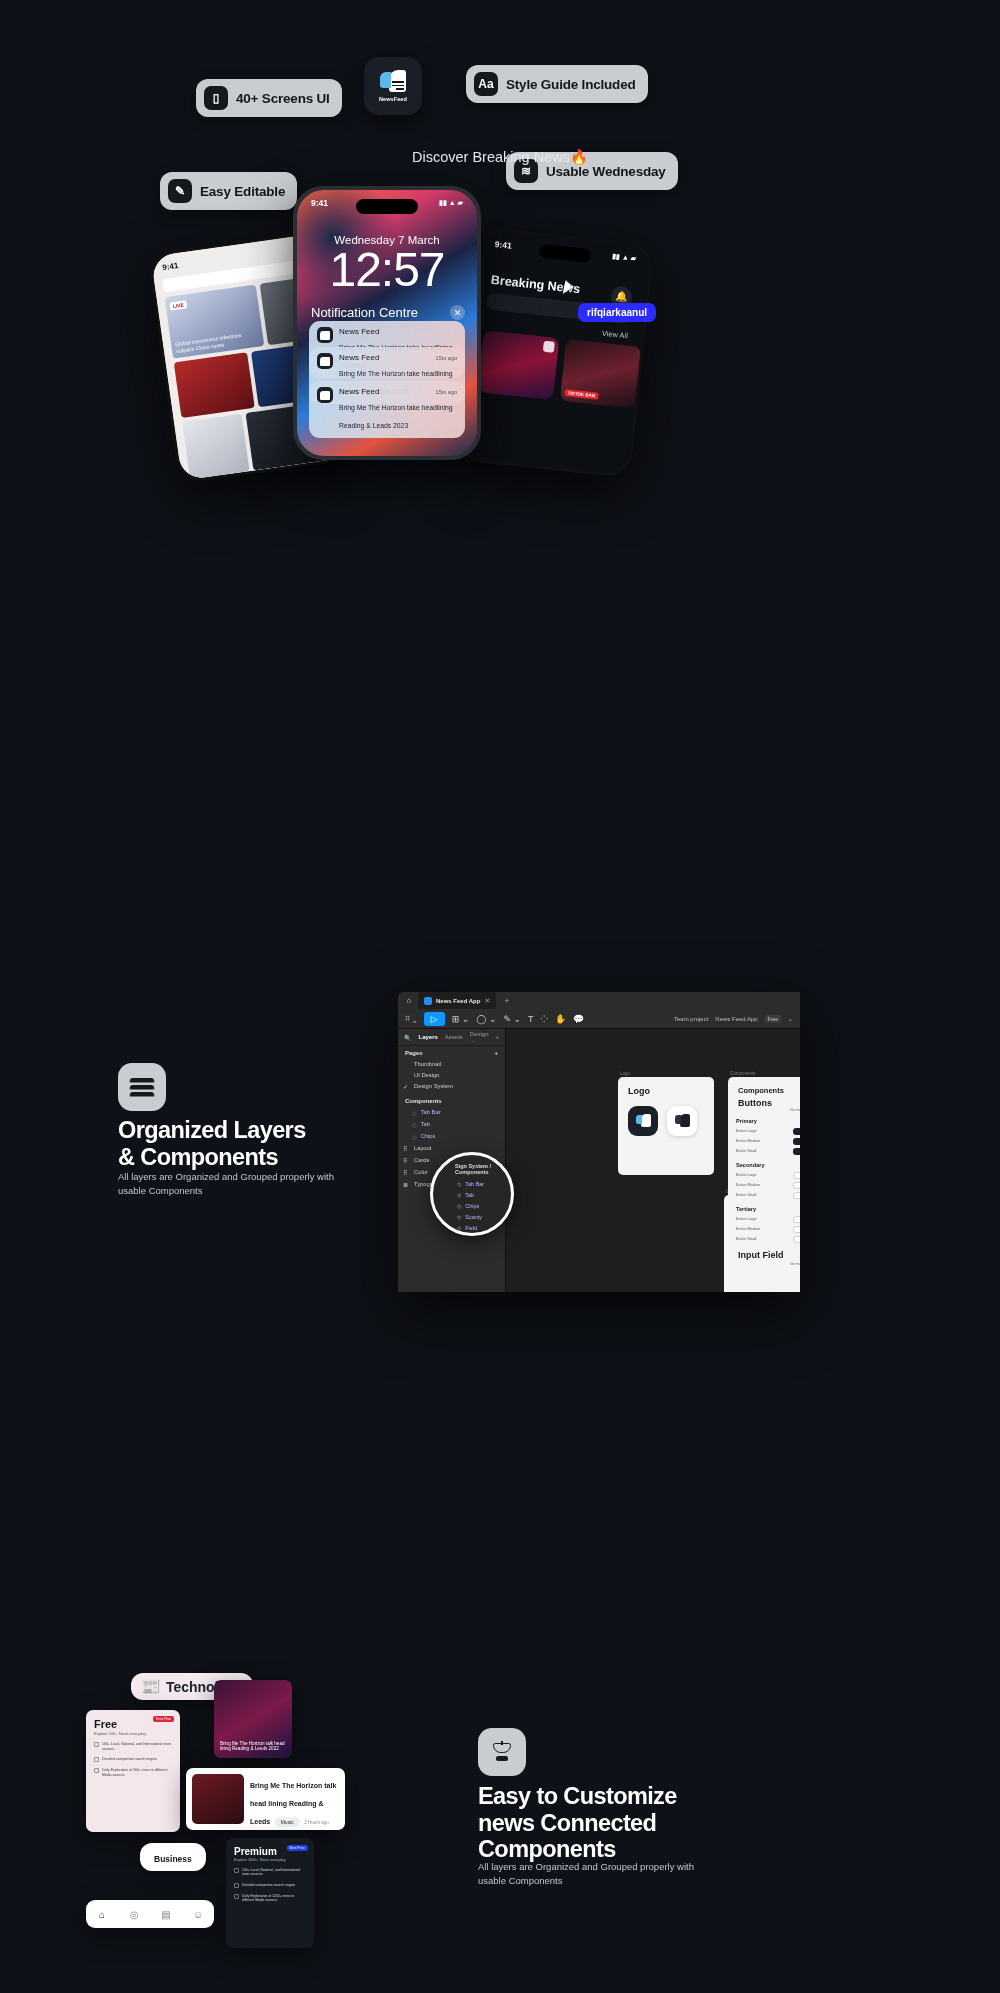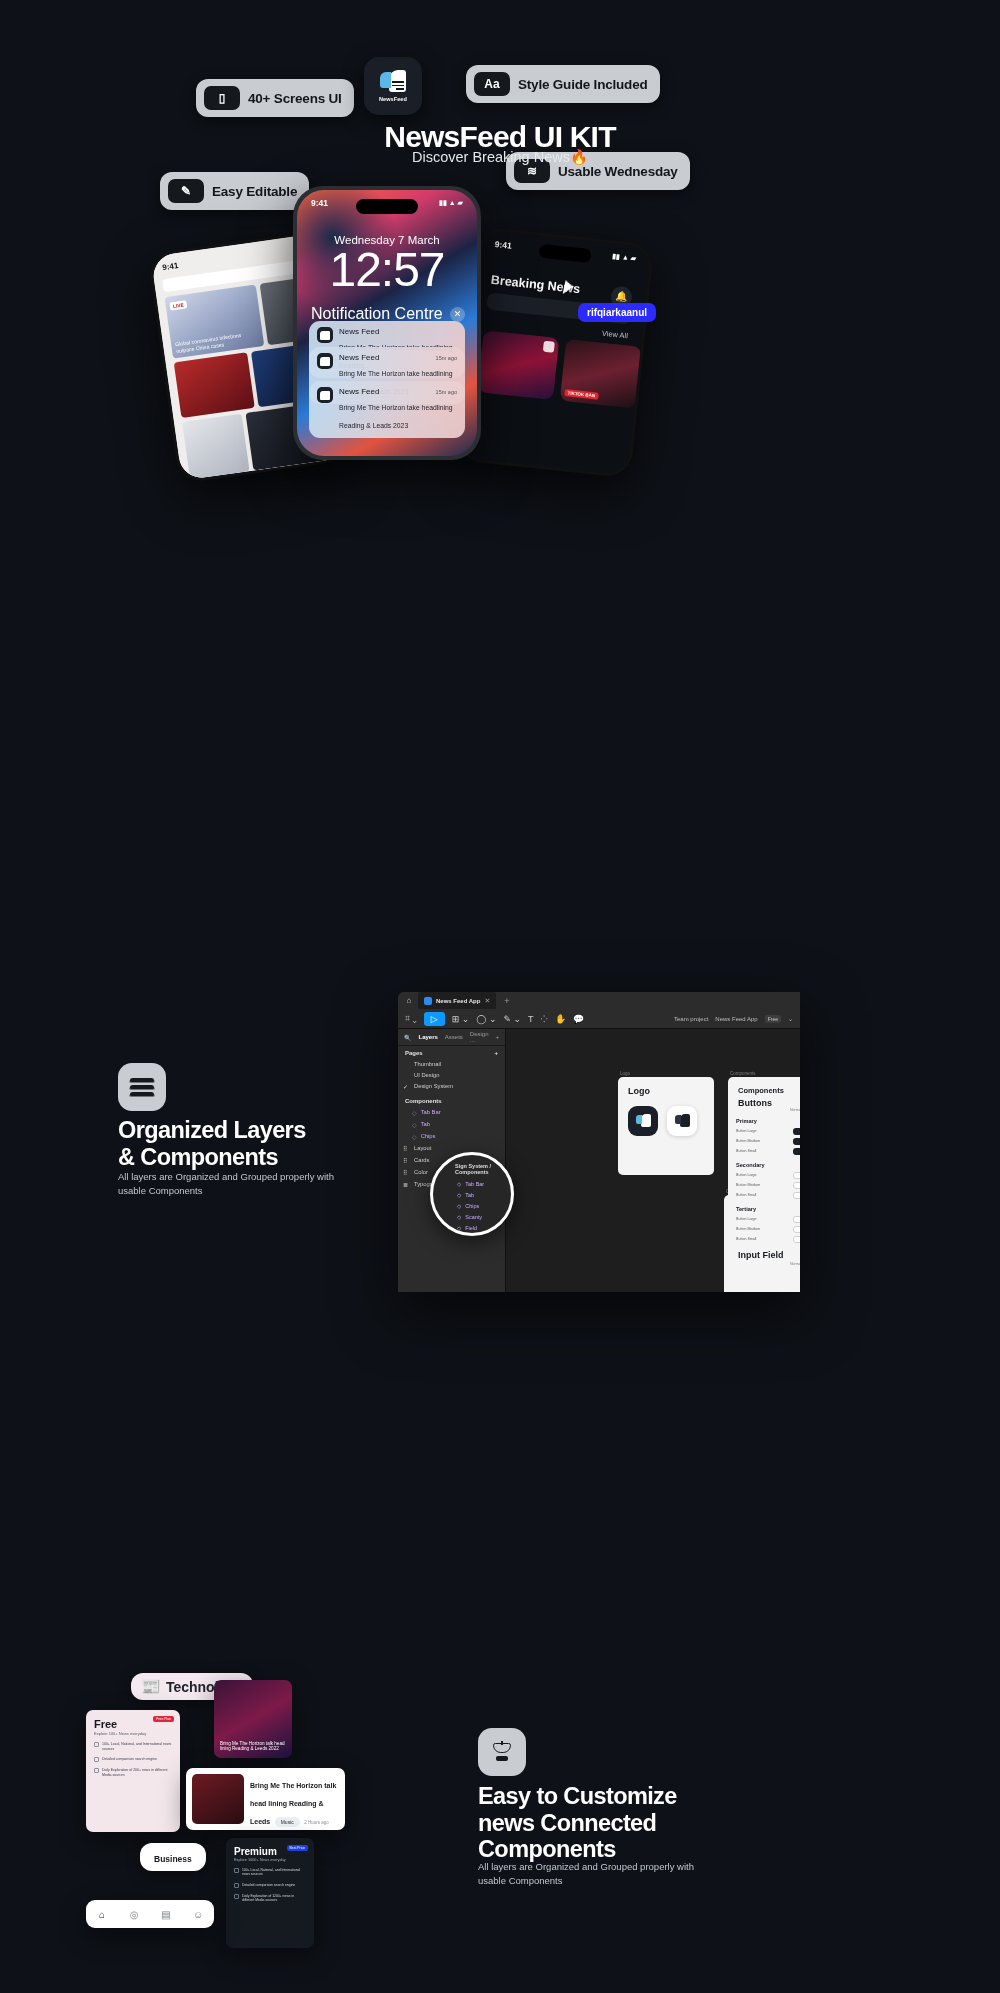--- a/index.html
+++ b/index.html
@@ -14,21 +14,21 @@
 
   
   .hero { position: relative; height: 480px; }
   .pill {
     position: absolute; display: flex; align-items: center; gap: 8px;
     background: #c9ccd1; border-radius: 12px; padding: 7px 12px 7px 8px;
     box-shadow: 0 4px 14px rgba(0,0,0,.45);
   }
   .pill-label { font-size: 13.5px; font-weight: 600; color: #14161a; letter-spacing: -.2px; white-space: nowrap; }
   .pill-ico {
-    width: 36px; height: 24px; border-radius: 7px; background: #15181d;
+    width: 24px; height: 24px; border-radius: 7px; background: #15181d;
     display: flex; align-items: center; justify-content: center;
     color: #fff; font-size: 12px; font-weight: 700; flex: none;
   }
   #pill-screens { left: 196px; top: 79px; }
   #pill-style   { left: 466px; top: 65px; }
   #pill-easy    { left: 160px; top: 172px; }
   #pill-usable  { left: 506px; top: 152px; }
 
   .app-icon-big {
     position: absolute; left: 364px; top: 57px; width: 58px; height: 58px;
@@ -85,21 +85,21 @@
       radial-gradient(ellipse 60% 40% at 20% 18%, #1b2a4a 0%, transparent 60%),
       linear-gradient(150deg,#ff6a3d 0%, #d23b6a 22%, #1b2344 42%, #2b7ad6 62%, #e2533f 80%, #1d2c52 100%);
   }
   .dyn-island { position: absolute; top: 9px; left: 50%; transform: translateX(-50%); width: 62px; height: 15px; background: #000; border-radius: 12px; z-index: 6; }
   .sbar { position: absolute; top: 8px; left: 0; right: 0; display: flex; justify-content: space-between; padding: 0 14px; font-size: 8.5px; color: #fff; font-weight: 700; z-index: 6; }
   .sbar .ic { display: flex; gap: 3px; align-items: center; font-size: 7px; }
 
   .lock-date { position: absolute; top: 44px; left: 0; right: 0; text-align: center; color: #fff; font-size: 11.5px; font-weight: 500; }
   .lock-time { position: absolute; top: 54px; left: 0; right: 0; text-align: center; color: #fff; font-size: 48px; font-weight: 300; letter-spacing: -1px; line-height: 1.1; }
   .nc-row { position: absolute; top: 115px; left: 14px; right: 12px; display: flex; align-items: center; justify-content: space-between; }
-  .nc-title { color: #fff; font-size: 16px; font-weight: 500; }
+  .nc-title { color: #fff; font-size: 13px; font-weight: 500; }
   .nc-x { width: 15px; height: 15px; border-radius: 50%; background: rgba(255,255,255,.25); color: #fff; font-size: 9px; display: flex; align-items: center; justify-content: center; }
 
   .noti { position: absolute; left: 12px; right: 12px; border-radius: 11px; padding: 6px 8px; display: flex; gap: 6px;
           background: linear-gradient(95deg, rgba(200,222,240,.93), rgba(238,206,206,.93)); }
   .noti .nico { width: 16px; height: 16px; border-radius: 5px; background: #1b1f27; flex: none; position: relative; }
   .noti .nico::after { content:""; position:absolute; left:3px; top:3.5px; width:10px; height:9px; background:#fff; border-radius:3px 1px 1px 1px; }
   .noti .nbody { flex: 1; min-width: 0; }
   .noti .nhead { display: flex; justify-content: space-between; align-items: baseline; }
   .noti .ntitle { font-size: 8px; font-weight: 400; color: #15181d; }
   .noti .ntime { font-size: 5.5px; color: #4e545e; }
@@ -292,21 +292,20 @@
             <div class="pg"></div>
             <div class="tab"></div>
           <div class="ln l1"></div>
             <div class="ln l2"></div>
             <div class="ln l3"></div>
           </div>
       </div>
       <div class="cap">NewsFeed</div>
     </div>
 
-    <div class="hero-title">NewsFeed UI KIT</div>
     <div class="hero-sub">Discover Breaking News🔥</div>
 
     <div class="ph" id="ph-left">
       <div class="scr">
         <div class="lp-wrap">
           <div class="lp-bar">9:41</div>
           <div class="lp-hdr"></div>
           <div class="lp-card" id="lpc1">
             <span class="lp-live">LIVE</span>
             <span class="lp-txt">Global coronavirus infections outpace China cases</span>

